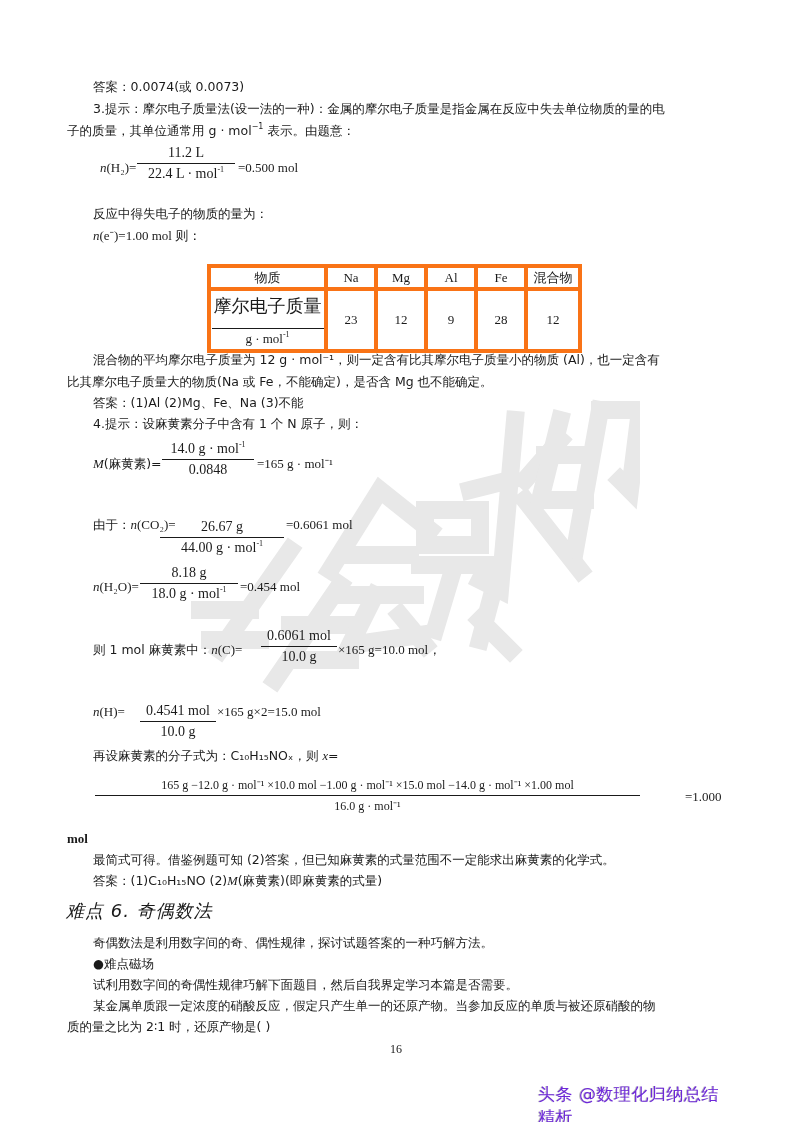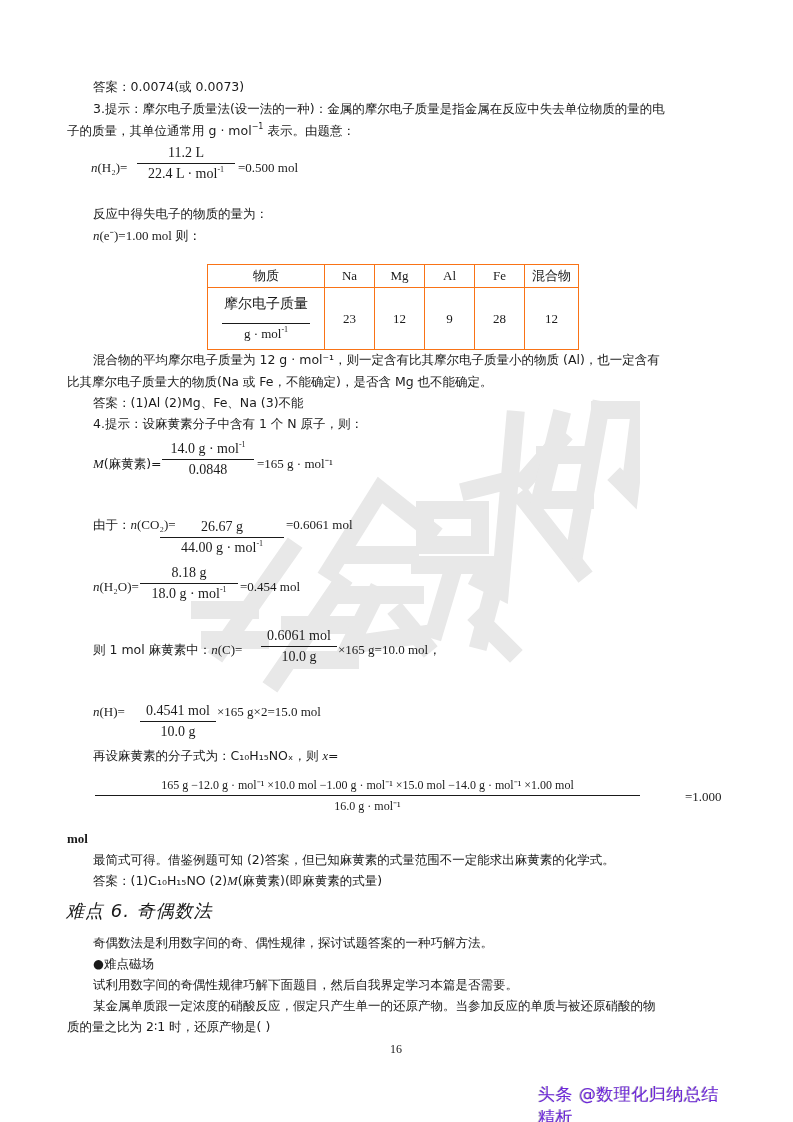--- a/index.html
+++ b/index.html
@@ -13,25 +13,25 @@
   sup { font-size: 8px; vertical-align: 6px; line-height: 0; }
 
   
   .frac { position: absolute; font-family: "Liberation Serif", serif; font-size: 14px; }
   .frac .num { text-align: center; line-height: 18px; }
   .frac .bar { border-top: 1px solid #1a1a1a; margin: 1px 0; }
   .frac .den { text-align: center; line-height: 18px; }
 
   
   table.mt { position: absolute; left: 207px; top: 264px; border-collapse: collapse; font-family: "Liberation Serif", serif; }
-  table.mt td { border: 1px solid #f97316; text-align: center; font-size: 13px; color: #1a1a1a; }
+  table.mt td { border: 4px solid #f97316; text-align: center; font-size: 13px; color: #1a1a1a; }
   table.mt tr.h td { height: 23px; }
   table.mt tr.b td { height: 62px; }
   .unitfrac { display: inline-block; text-align: center; }
-  .unitfrac .t { font-family: "DejaVu Sans", sans-serif; font-size: 14px; border-bottom: 1px solid #1a1a1a; padding: 0 2px 10px; }
+  .unitfrac .t { font-family: "DejaVu Sans", sans-serif; font-size: 18px; border-bottom: 1px solid #1a1a1a; padding: 0 2px 10px; }
   .unitfrac .u { font-size: 13px; padding-top: 2px; }
 
   h2.sec { position: absolute; left: 66px; top: 899px; font-family: "DejaVu Sans", sans-serif; font-style: italic; font-weight: normal; font-size: 18px; color: #1a1a1a; letter-spacing: 1px; }
 
   .watermark { position: absolute; left: 180px; top: 380px; width: 460px; height: 340px; pointer-events: none; }
   .footer-brand { position: absolute; left: 538px; top: 1083px; font-family: "DejaVu Sans", sans-serif; font-size: 17px; color: #6d28d9; text-shadow: 1px 1px 0 #ffffff, -1px 0 0 #bbb; letter-spacing: 0.5px; }
   .pagenum { position: absolute; left: 390px; top: 1042px; font-family: "Liberation Serif", serif; font-size: 12px; }
 </style>
 </head>
 <body>
@@ -53,21 +53,21 @@
     </g>
   </svg>
 
   <div class="abs cjk" style="left:93px;top:79px;">答案：0.0074(或  0.0073)</div>
 
   <div class="abs cjk" style="left:93px;top:101px;">3.提示：摩尔电子质量法(设一法的一种)：金属的摩尔电子质量是指金属在反应中失去单位物质的量的电</div>
   <div class="abs cjk" style="left:67px;top:123px;">
     <span>子的质量，其单位通常用  g · mol</span><sup>−1</sup><span> 表示。由题意：</span>
   </div>
 
-  <div class="abs ser" style="left:91px;top:160px;"><i class="v">n</i><span>(H₂)=</span></div>
+  <div class="abs ser" style="left:100px;top:160px;"><i class="v">n</i><span>(H₂)=</span></div>
   <div class="frac" style="left:137px;top:144px;width:98px;">
     <div class="num">11.2 L</div>
     <div class="bar"></div>
     <div class="den"><span>22.4 L · mol</span><sup>-1</sup></div>
   </div>
   <div class="abs ser" style="left:238px;top:160px;">=0.500 mol</div>
 
   <div class="abs cjk" style="left:93px;top:206px;">反应中得失电子的物质的量为：</div>
   <div class="abs ser" style="left:93px;top:228px;"><i class="v">n</i><span>(e⁻)=1.00 mol 则：</span></div>
 

